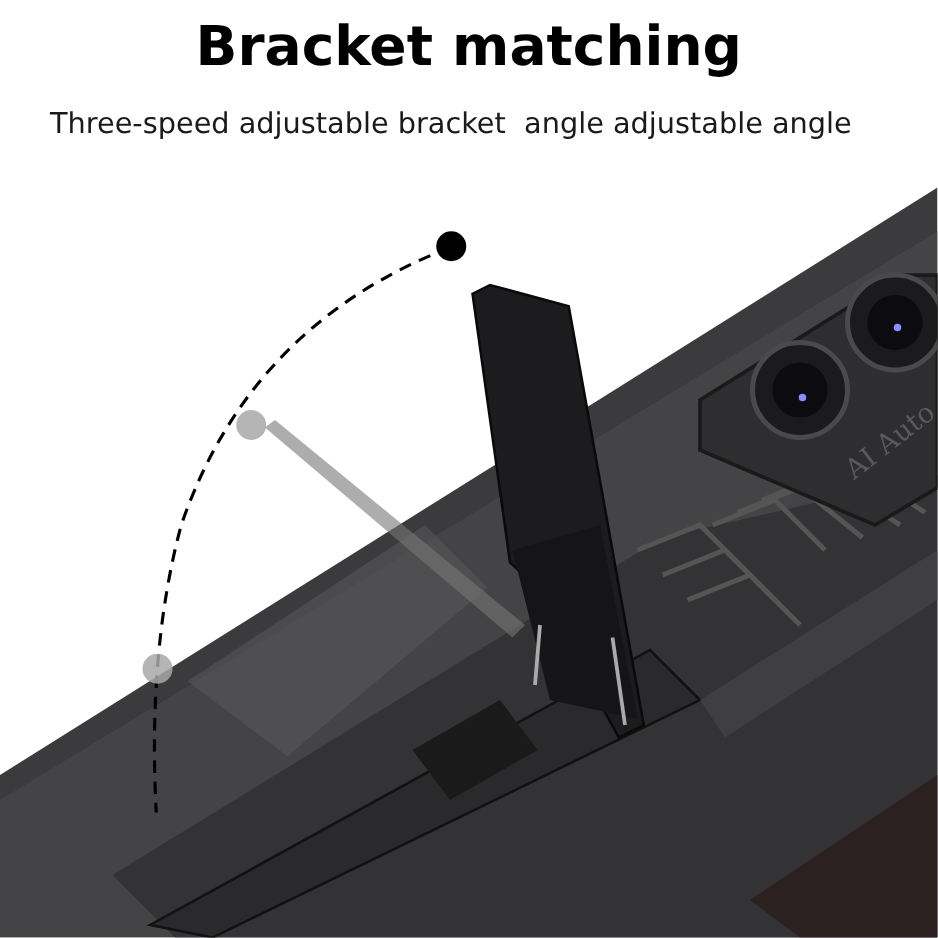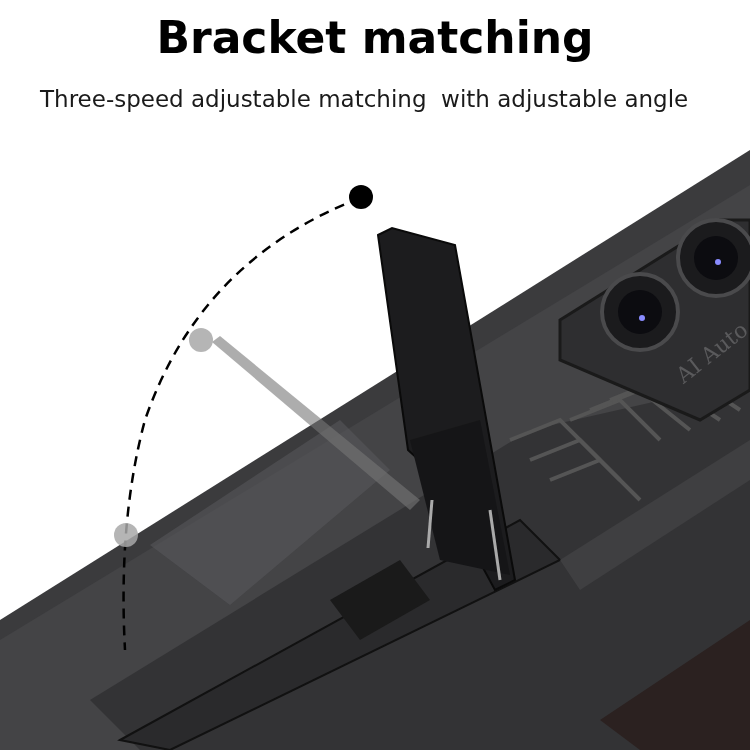--- a/index.html
+++ b/index.html
@@ -5,21 +5,21 @@
     html, body { margin:0; padding:0; background:#ffffff; }
     body { width:750px; height:750px; position:relative; overflow:hidden; font-family:"Liberation Sans", sans-serif; }
     .title { position:absolute; left:0; top:12px; width:750px; text-align:center; font-family:"DejaVu Sans", sans-serif; font-weight:bold; font-size:44px; color:#000; letter-spacing:0px; }
     .subtitle { position:absolute; left:40px; top:86px; font-family:"DejaVu Sans", sans-serif; font-size:23px; color:#1a1a1a; white-space:pre; }
     .scene { position:absolute; left:0; top:0; width:750px; height:750px; }
   </style>
 </head>
 <body>
 
 <div class="title">Bracket matching</div>
-<div class="subtitle">Three-speed adjustable matching  with adjustable angle</div>
+<div class="subtitle">Three-speed adjustable bracket  angle adjustable angle</div>
 
 <svg class="scene" viewBox="0 0 750 750" xmlns="http://www.w3.org/2000/svg">
 
   <g>
     <polygon points="0,620 750,150 750,750 0,750" fill="#3b3b3d"></polygon>
     <polygon points="0,640 750,185 750,750 0,750" fill="#444446"></polygon>
     <polygon points="90,700 530,430 750,380 750,750 140,750" fill="#333335"></polygon>
 
     <g stroke="#555" stroke-width="4" fill="none">
       <polyline points="510,440 560,420 600,460"></polyline>

